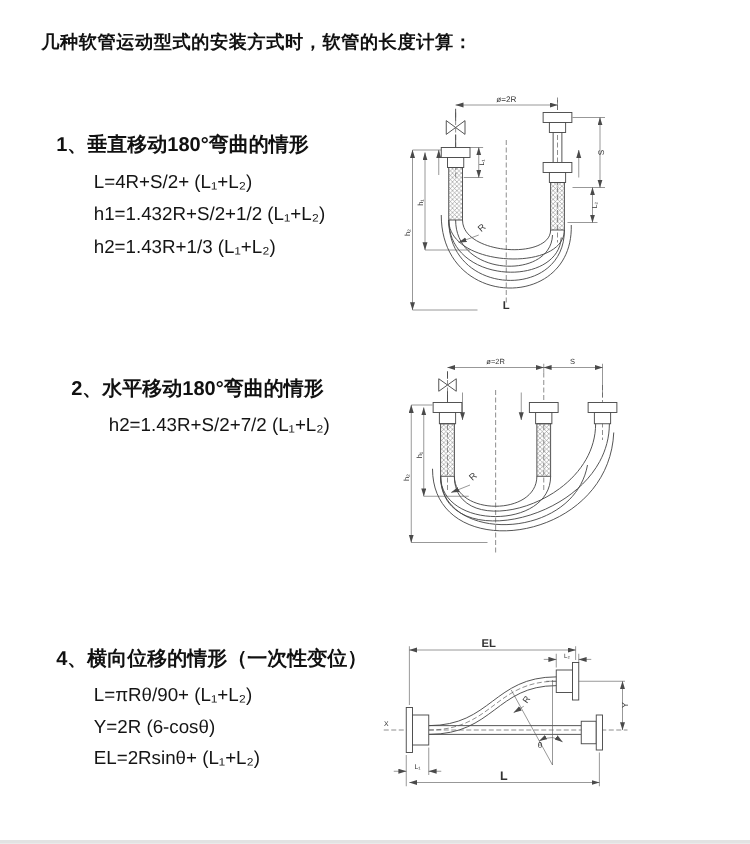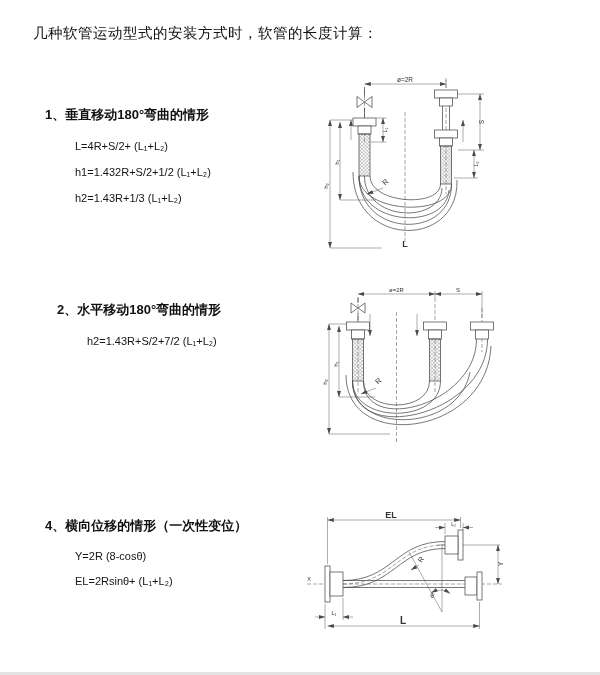--- a/index.html
+++ b/index.html
@@ -4,26 +4,26 @@
 <style>
   html,body{margin:0;padding:0;}
   body{
     width:600px;height:675px;position:relative;overflow:hidden;
     background:#ffffff;
     font-family:"Liberation Sans","DejaVu Sans",sans-serif;
     color:#111;
   }
   .title{
     position:absolute;left:33px;top:24px;
-    font-size:14.5px;font-weight:400;letter-spacing:.5px;color:#111;
+    font-size:14.5px;font-weight:700;letter-spacing:.5px;color:#111;
   }
   .sec{position:absolute;}
-  .sec .heading{font-size:13px;font-weight:700;color:#111;height:20px;}
+  .sec .heading{font-size:16px;font-weight:700;color:#111;height:20px;}
   .sec .formulas{margin:7px 0 0 30px;}
-  .sec .formula{font-size:11px;line-height:26px;color:#141414;white-space:nowrap;}
+  .sec .formula{font-size:15px;line-height:26px;color:#141414;white-space:nowrap;}
   .sec.s3 .formula{line-height:25px;}
   .diagram{position:absolute;}
   .ln{stroke:#4a4a4a;stroke-width:.75;fill:none;}
   .fit{stroke:#4a4a4a;stroke-width:.75;fill:#ffffff;}
   .dm{stroke:#5a5a5a;stroke-width:.5;fill:none;}
   .cdash{stroke:#4a4a4a;stroke-width:.5;fill:none;stroke-dasharray:4 2;}
   .svgtxt{fill:#333;font-family:"Liberation Sans","DejaVu Sans",sans-serif;}
   .bottom-strip{position:absolute;left:0;bottom:0;width:100%;height:3px;background:#e3e3e3;}
 </style>
 </head>
@@ -43,21 +43,22 @@
 <section class="sec" style="left:57px;top:301px">
   <div class="heading">2、水平移动180°弯曲的情形</div>
   <div class="formulas">
     <div class="formula">h2=1.43R+S/2+7/2 (L₁+L₂)</div>
   </div>
 </section>
 
 <section class="sec s3" style="left:45px;top:517px">
   <div class="heading">4、横向位移的情形（一次性变位）</div>
   <div class="formulas">
-    <div class="formula">Y=2R (8-cosθ)</div>
+    <div class="formula">L=πRθ/90+ (L₁+L₂)</div>
+    <div class="formula">Y=2R (6-cosθ)</div>
     <div class="formula">EL=2Rsinθ+ (L₁+L₂)</div>
   </div>
 </section>
 
 <svg class="diagram" style="left:320px;top:72px" width="172" height="182" viewBox="0 0 172 182">
   <defs>
     <pattern id="ht1" width="3.5" height="3.5" patternUnits="userSpaceOnUse">
       <path d="M0 3.5 L3.5 0 M0 0 L3.5 3.5" stroke="#8a8a8a" stroke-width="0.45"></path>
     </pattern>
     <marker id="a1" markerWidth="8" markerHeight="6" refX="6.3" refY="2" orient="auto-start-reverse" markerUnits="userSpaceOnUse">

